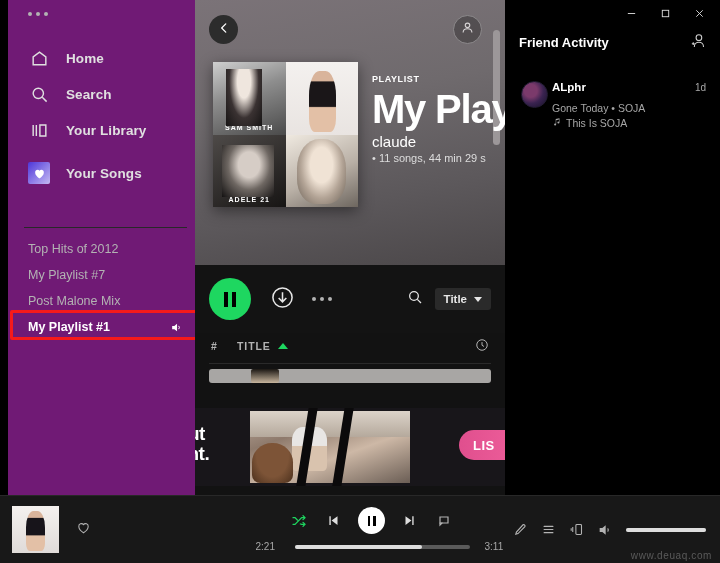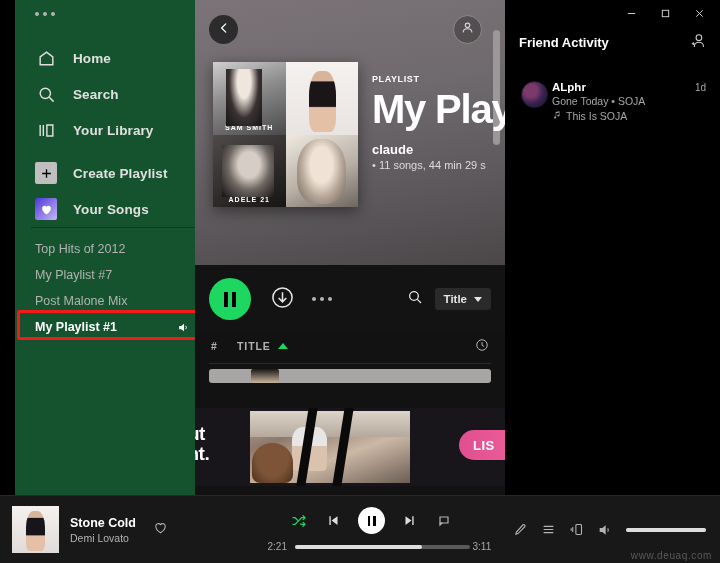--- a/index.html
+++ b/index.html
@@ -6,22 +6,22 @@
   html, body {
     width: 720px; height: 563px;
     background: #000;
     font-family: "Liberation Sans", sans-serif;
     overflow: hidden;
   }
   .app { position: relative; width: 720px; height: 563px; background: #000; }
 
   
   .sidebar {
-    position: absolute; left: 15px; top: 0; width: 195px; height: 495px;
-    background: #14532d; padding: 0;
+    position: absolute; left: 8px; top: 0; width: 195px; height: 495px;
+    background: #701a75; padding: 0;
   }
   .dots-menu {
     position: absolute; left: 20px; top: 12px;
     display: flex; gap: 4px; align-items: center; cursor: pointer;
   }
   .dots-menu span { width: 4px; height: 4px; border-radius: 50%; background: #b3b3b3; display: block; }
 
   .nav-main { position: absolute; left: 0; top: 40px; width: 100%; }
   .nav-item {
     display: flex; align-items: center; gap: 16px;
@@ -98,21 +98,21 @@
     border-radius: 45% 45% 38% 38%; }
   .art-label { position: absolute; bottom: 4px; width: 100%; text-align: center;
     font-size: 7px; color: #fff; letter-spacing: 1px; font-weight: bold; }
 
   .hero-meta { margin-left: 14px; padding-top: 12px; flex: 1; min-width: 0; }
   .kicker { color: #fff; font-size: 9px; font-weight: bold; letter-spacing: .6px; }
   .pl-title {
     color: #fff; font-weight: bold; font-size: 40px; line-height: 38px;
     letter-spacing: -1.2px; margin-top: 6px; white-space: nowrap;
   }
-  .owner { color: #fff; font-size: 13px; font-weight: bold; margin-top: 14px; }
+  .owner { color: #fff; font-size: 15px; font-weight: normal; margin-top: 5px; }
   .stats { color: #ddd; font-size: 11px; margin-top: 2px; white-space: nowrap; }
 
   .hero-scrollbar {
     position: absolute; right: 5px; top: 30px; width: 7px; height: 115px;
     background: #9c9799; border-radius: 4px;
   }
 
   
   .controls {
     position: relative; height: 68px; display: flex; align-items: center;
@@ -199,21 +199,21 @@
   }
   .fa-title { color: #fff; font-size: 13px; font-weight: bold; }
   .fa-item { display: flex; gap: 4px; padding: 28px 14px 0 16px; cursor: pointer; }
   .fa-avatar {
     width: 27px; height: 27px; border-radius: 50%; flex: 0 0 27px;
     background: radial-gradient(circle at 35% 35%, #7b3a6b 0 28%, #3a2350 55%, #141026 100%);
     border: 1px solid #231c33;
   }
   .fa-body { flex: 1; min-width: 0; }
   .fa-name { color: #fff; font-size: 11.5px; font-weight: bold; }
-  .fa-track { color: #a7a7a7; font-size: 10.5px; margin-top: 2px; white-space: nowrap; }
+  .fa-track { color: #a7a7a7; font-size: 10.5px; margin-top: 9px; white-space: nowrap; }
   .fa-ctx { color: #a7a7a7; font-size: 10.5px; margin-top: 3px; display: flex; align-items: flex-start; gap: 4px; }
   .fa-time { color: #a7a7a7; font-size: 10px; padding-top: 1px; }
 
   
   .player {
     position: absolute; left: 0; bottom: 0; width: 720px; height: 68px;
     background: #181818; border-top: 1px solid #282828;
     display: flex; align-items: center;
   }
   .np { display: flex; align-items: center; gap: 11px; padding-left: 12px; width: 230px; }
@@ -230,21 +230,21 @@
   .np-like { margin-left: 6px; cursor: pointer; }
 
   .center { flex: 1; display: flex; flex-direction: column; align-items: center; gap: 7px; }
   .cbtns { display: flex; align-items: center; gap: 18px; }
   .c-ico { cursor: pointer; display: flex; align-items: center; justify-content: center; }
   .play-sm {
     width: 27px; height: 27px; border-radius: 50%; background: #fff;
     display: flex; align-items: center; justify-content: center; cursor: pointer;
   }
   .play-sm i { display: block; width: 2.5px; height: 10px; background: #000; margin: 0 1.5px; }
-  .progress-row { display: flex; align-items: center; gap: 3px; margin-left: 21px; }
+  .progress-row { display: flex; align-items: center; gap: 15px; margin-left: 21px; }
   .time { color: #a7a7a7; font-size: 10px; min-width: 24px; }
   .bar { width: 175px; height: 4px; background: #5a5a5a; border-radius: 2px; position: relative; cursor: pointer; }
   .bar-fill { position: absolute; left: 0; top: 0; height: 100%; background: #ddd; border-radius: 2px; }
 
   .right-ctrls { display: flex; align-items: center; gap: 13px; padding-right: 14px; }
   .vol-bar { width: 80px; height: 4px; background: #5a5a5a; border-radius: 2px; position: relative; cursor: pointer; }
   .vol-fill { position: absolute; left: 0; top: 0; height: 100%; background: #ddd; border-radius: 2px; }
 
   .watermark {
     position: absolute; right: 8px; bottom: 2px; color: #5a5a5a;
@@ -287,28 +287,20 @@
         <span class="ico">
           <svg width="19" height="19" viewBox="0 0 24 24" fill="none" stroke="#e0e0e0" stroke-width="1.8">
             <path d="M4 5 V19 M8 5 V19 M12.5 5 H20 V19 H12.5 Z"></path>
           </svg>
         </span>
         <span>Your Library</span>
       </div>
     </div>
 
     <div class="nav-sec">
-      <div class="nav-item">
-        <span class="nav-sq sq-create">
-          <svg width="13" height="13" viewBox="0 0 24 24" stroke="#000" stroke-width="2.4">
-              <path d="M12 4V20M4 12H20"></path>
-            </svg>
-        </span>
-        <span>Create Playlist</span>
-      </div>
       <div class="nav-item">
         <span class="nav-sq sq-liked">
           <svg width="13" height="13" viewBox="0 0 24 24" fill="#fff">
             <path d="M12 21s-8-5-8-10.5A4.5 4.5 0 0 1 12 7a4.5 4.5 0 0 1 8 3.5C20 16 12 21 12 21z"></path>
           </svg>
         </span>
         <span>Your Songs</span>
       </div>
     </div>
 
@@ -493,24 +485,20 @@
         </div>
       </div>
       <div class="fa-time">1d</div>
     </div>
   </div>
 
   <div class="player">
 
     <div class="np">
       <div class="np-art"></div>
-      <div class="np-meta">
-        <div class="np-title">Stone Cold</div>
-        <div class="np-artist">Demi Lovato</div>
-      </div>
       <div class="np-like">
         <svg width="15" height="15" viewBox="0 0 24 24" fill="none" stroke="#b3b3b3" stroke-width="1.7">
           <path d="M12 20.5s-7.5-4.7-7.5-10A4.2 4.2 0 0 1 12 7.5a4.2 4.2 0 0 1 7.5 3c0 5.3-7.5 10-7.5 10z"></path>
         </svg>
       </div>
     </div>
 
     <div class="center">
       <div class="cbtns">
         <span class="c-ico">

